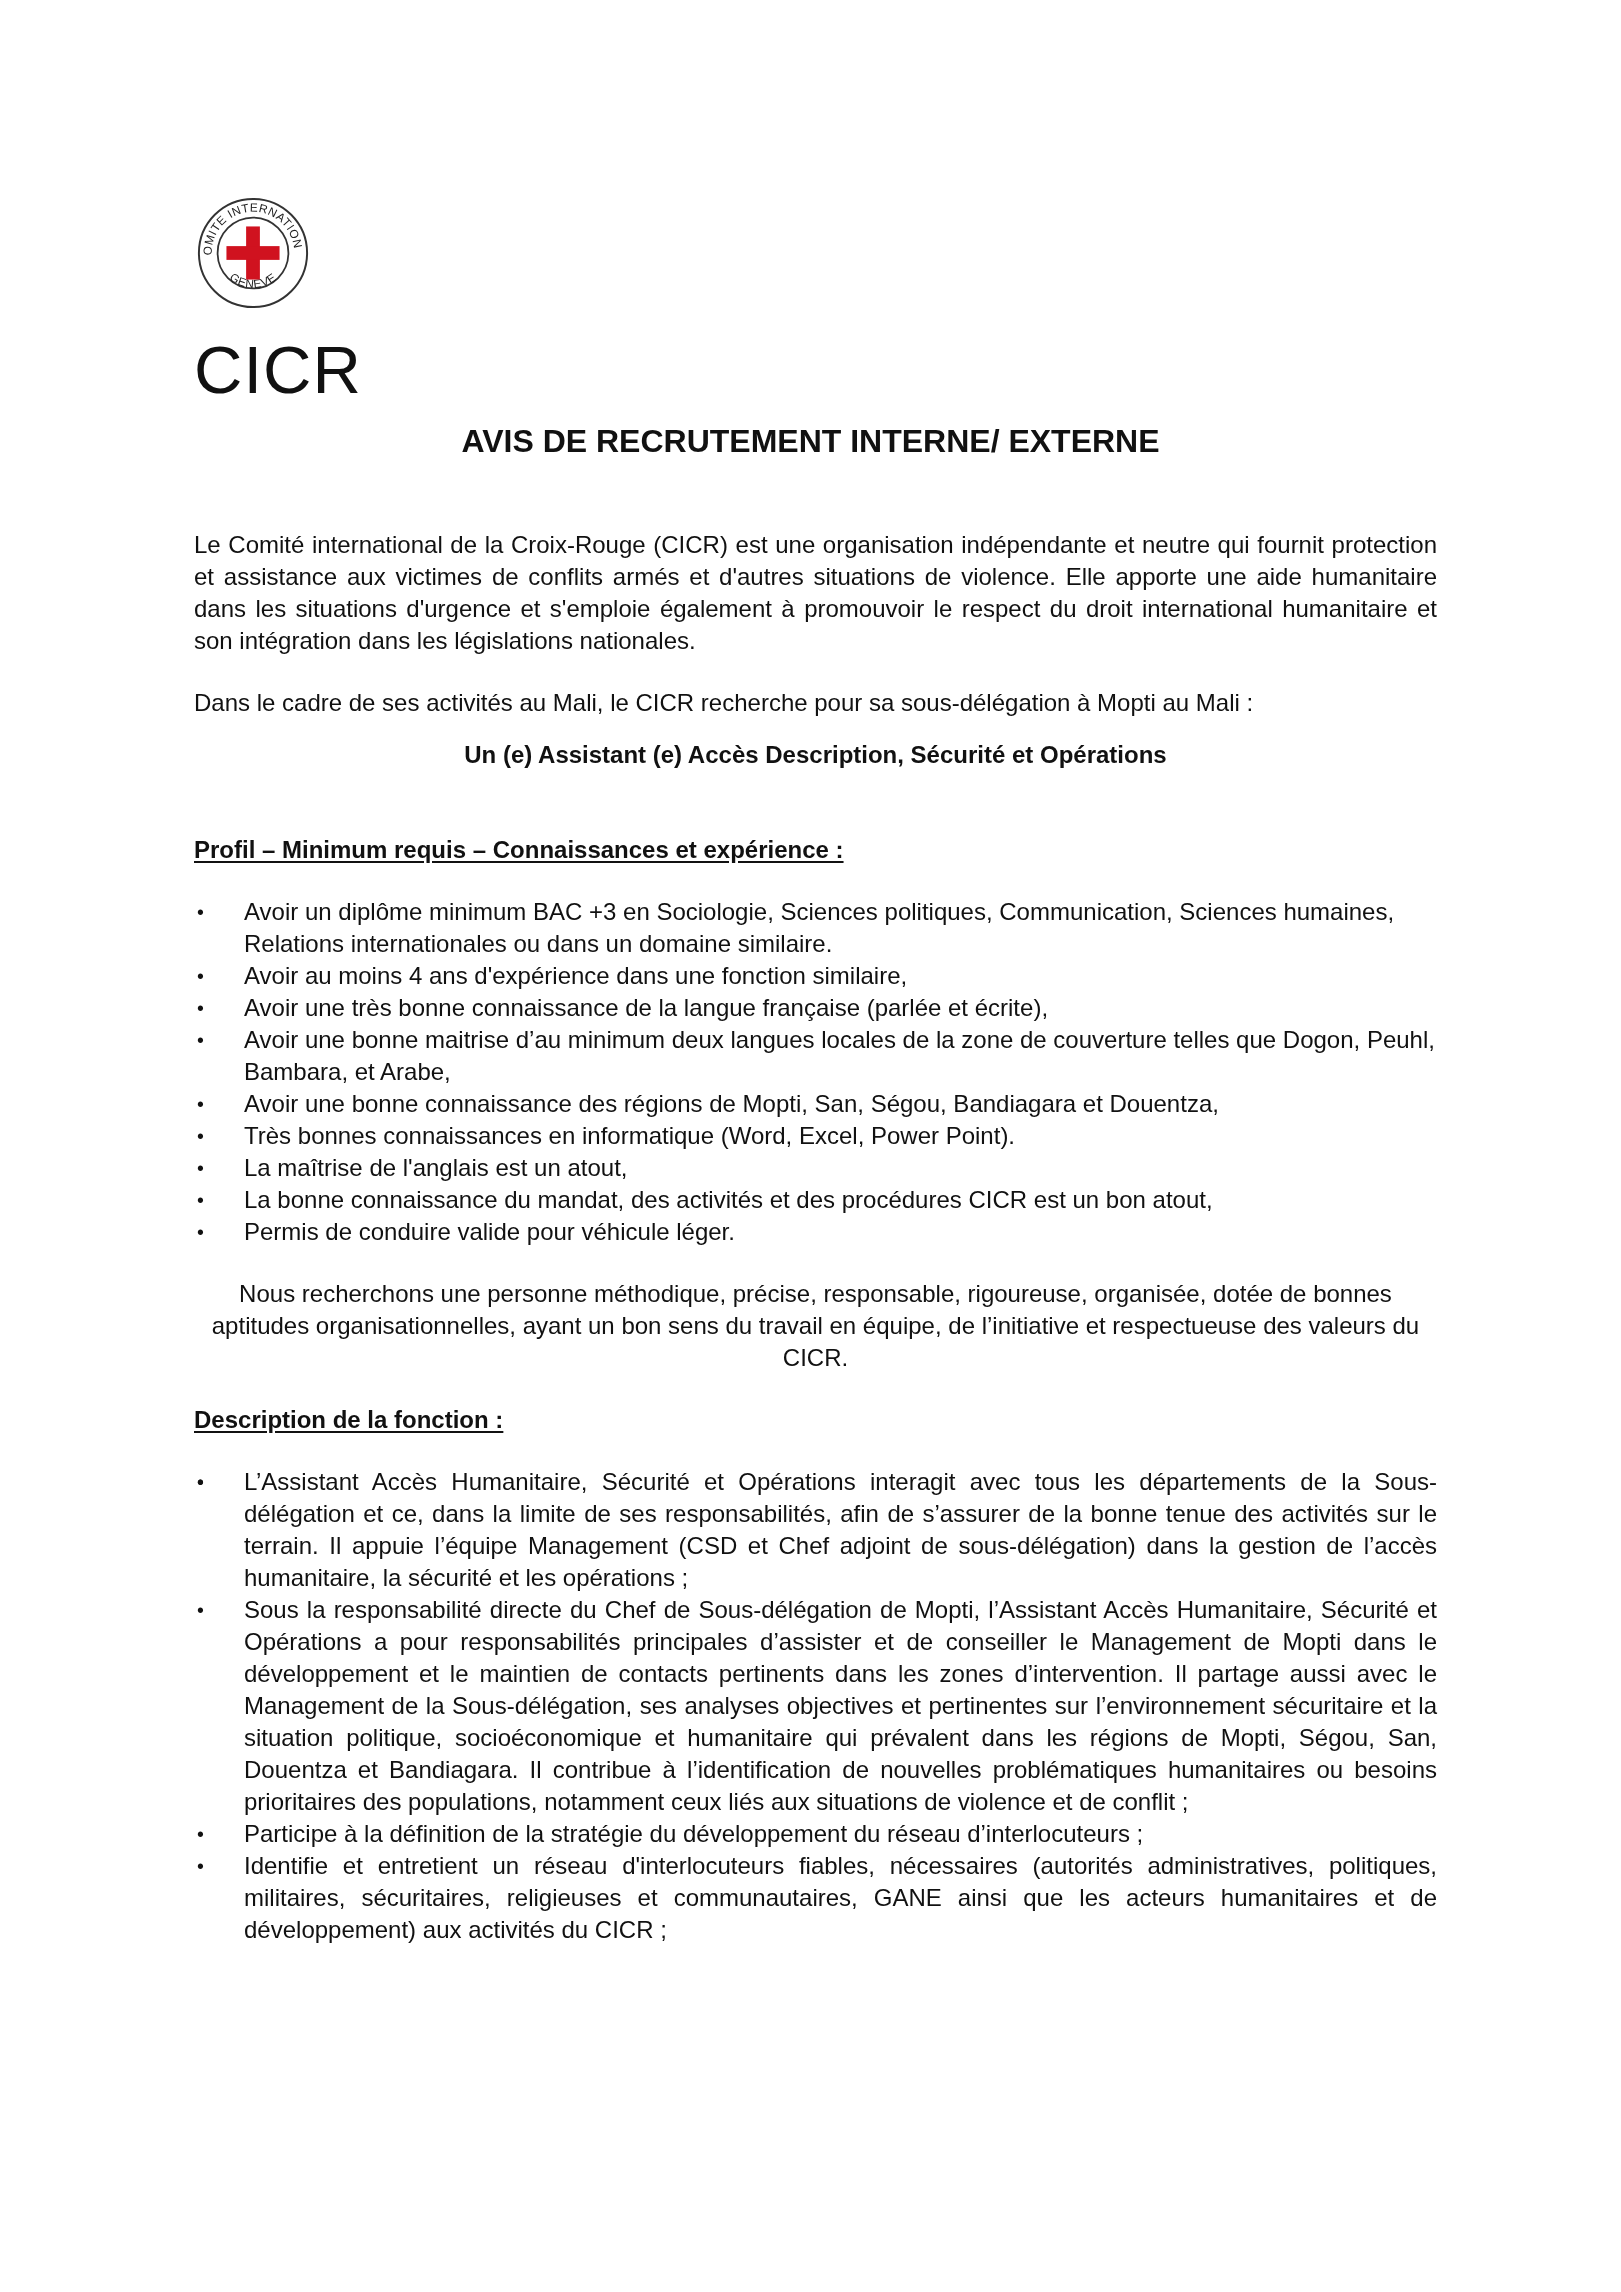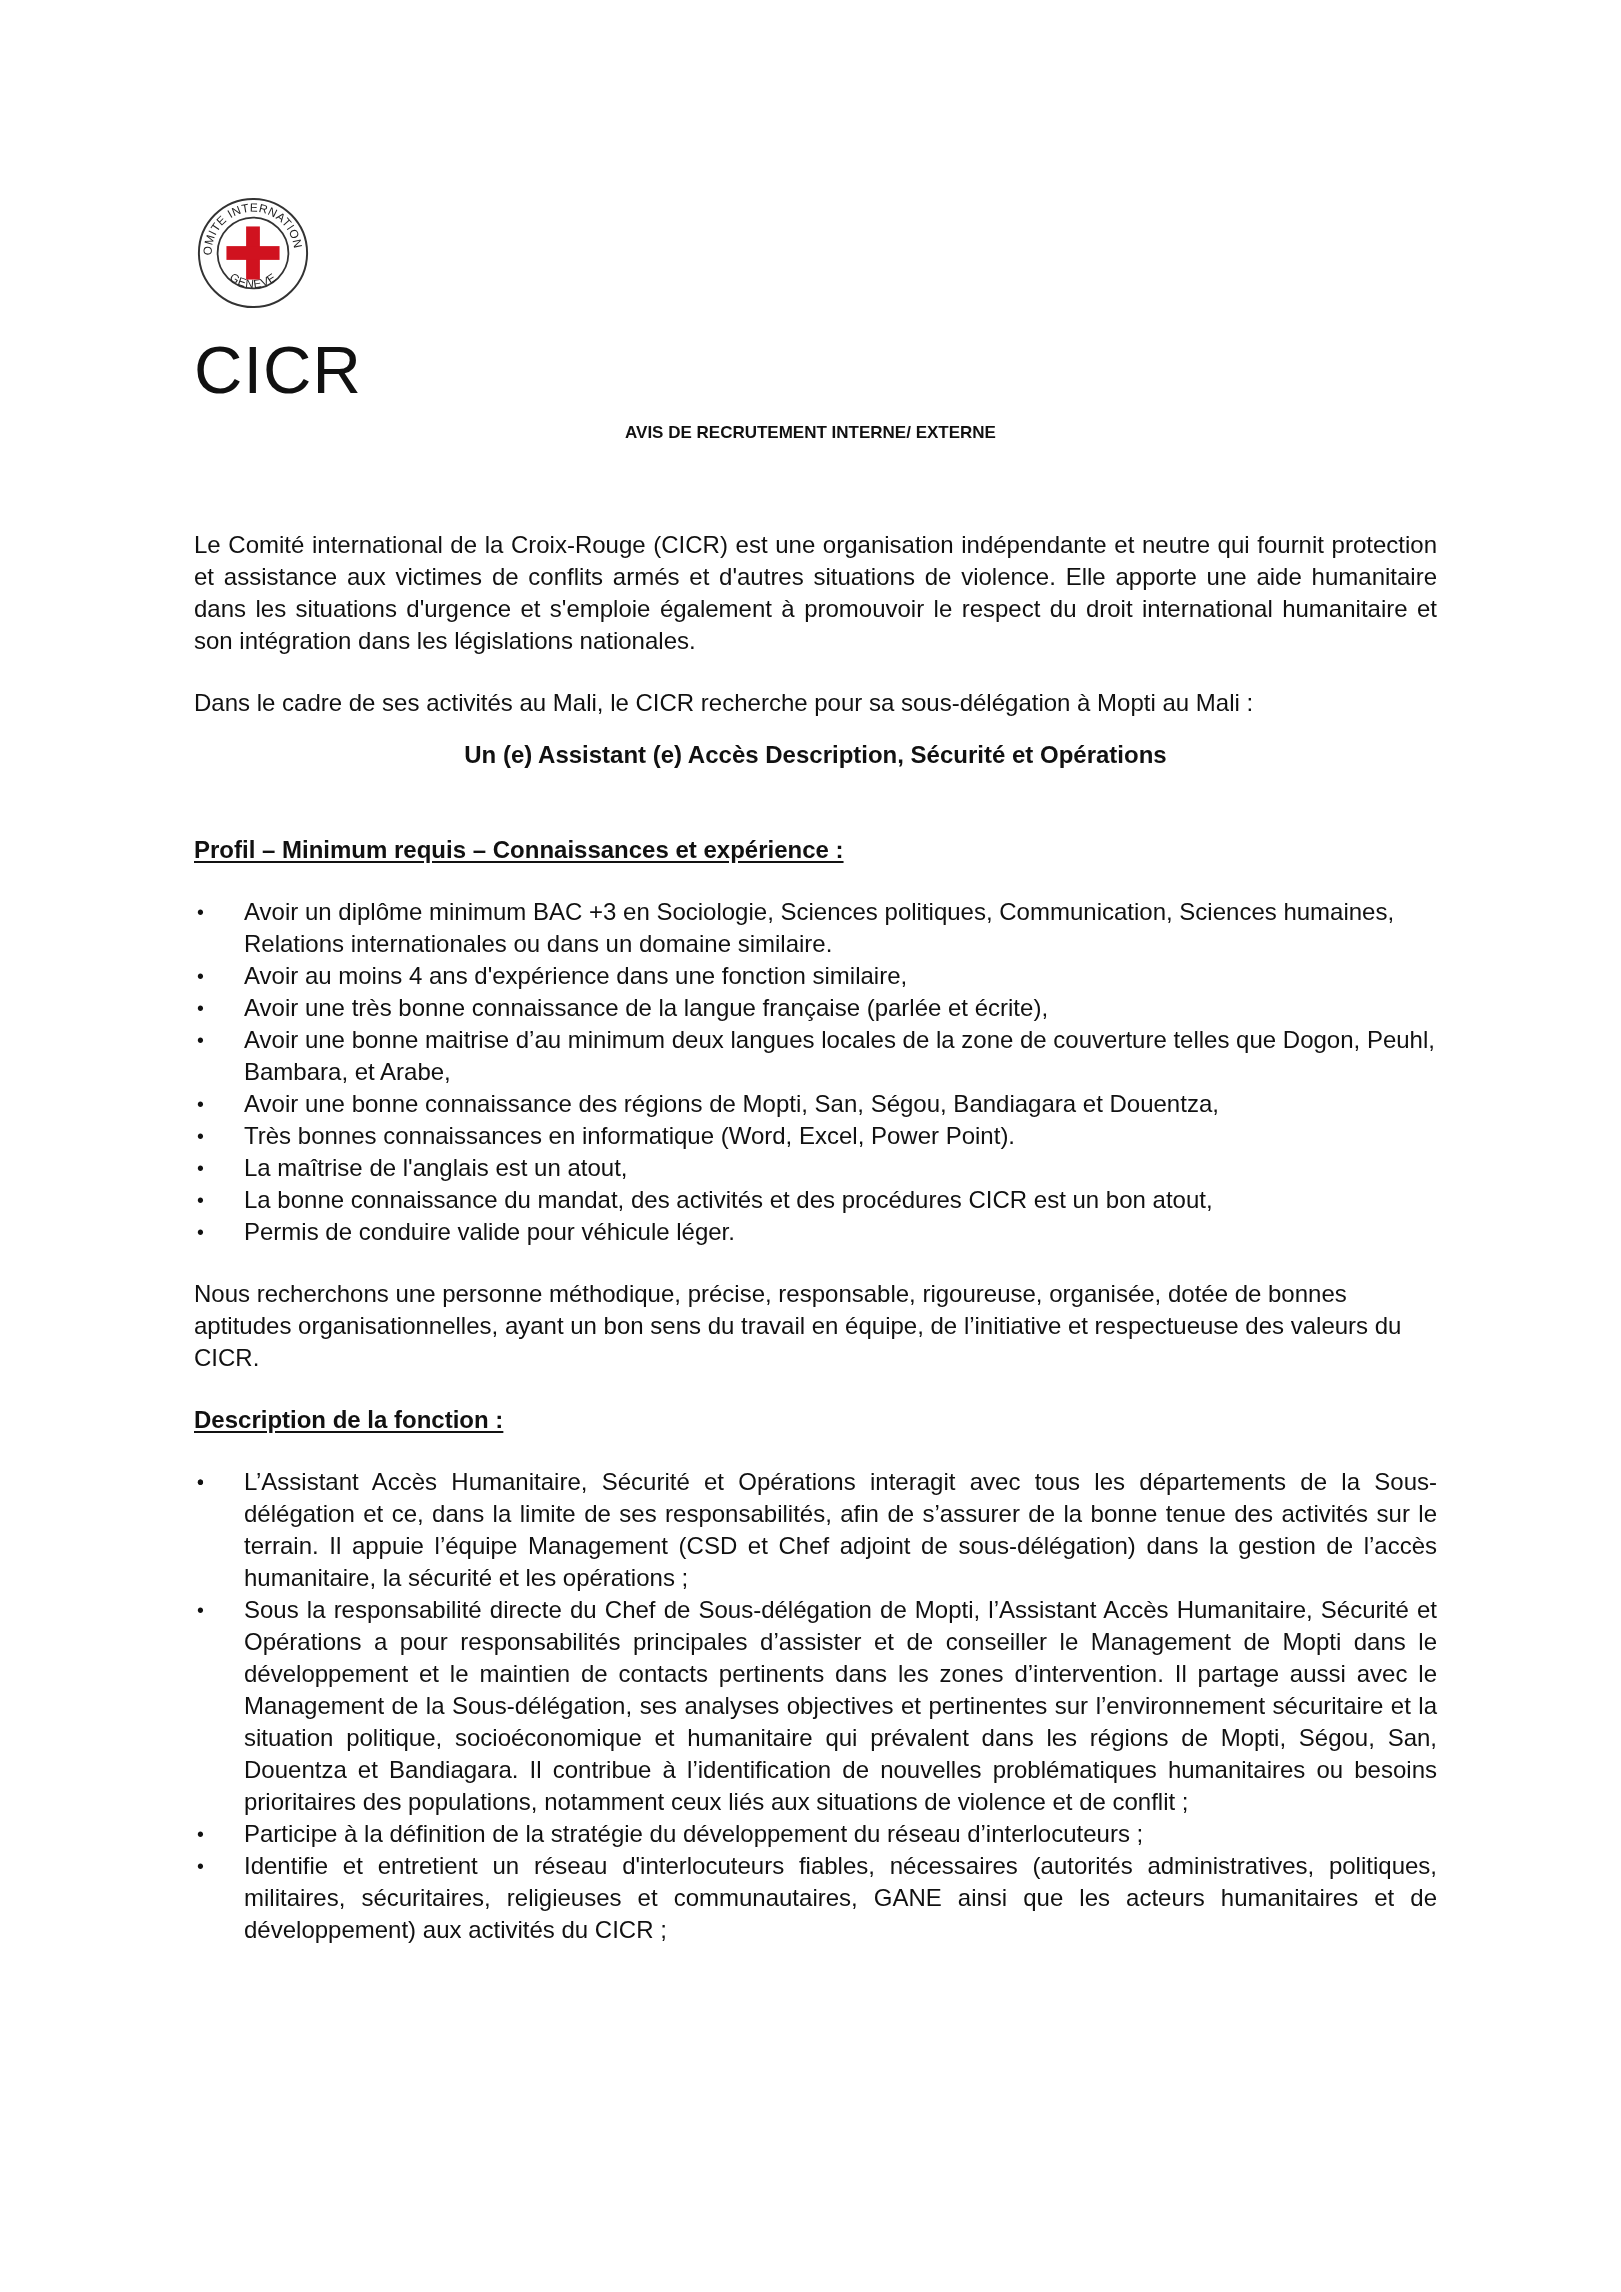--- a/index.html
+++ b/index.html
@@ -3,35 +3,35 @@
 <meta charset="utf-8">
 <style>
   html, body { margin: 0; padding: 0; background: #ffffff; }
   body { width: 1621px; height: 2293px; position: relative; overflow: hidden;
          font-family: "Liberation Sans", sans-serif; color: #111; }
   .logo { position: absolute; left: 194px; top: 194px; width: 167px; height: 196px; }
   .logo svg { display: block; }
   .logo-text { position: absolute; left: 0; top: 125px; font-size: 67px; letter-spacing: 1px;
                font-family: "Liberation Sans", sans-serif; color: #111; line-height: 1; margin-top: 17px; }
   .title { position: absolute; left: 0; width: 1621px; top: 423px; text-align: center;
-           font-weight: bold; font-size: 17px; }
+           font-weight: bold; font-size: 32px; }
   .content { position: absolute; left: 194px; width: 1243px; top: 529px;
              font-size: 24px; line-height: 32px; }
   p { margin: 0; text-align: justify; }
   .intro { margin-bottom: 30px; }
   .lead { text-align: left; margin-bottom: 20px; }
   .position { text-align: center; font-weight: bold; margin-bottom: 63px; }
   .section-h { font-weight: bold; text-decoration: underline; text-underline-offset: 2.9px;
                margin-bottom: 30px; }
   ul { list-style: none; margin: 0; padding: 0; }
   li { position: relative; padding-left: 50px; text-align: justify; }
   li .bullet { position: absolute; left: 2.9px; top: 0; font-size: 19.6px; }
   .list1 { margin-bottom: 30px; }
   .list1 li { text-align: left; }
-  .profile-para { text-align: left; margin-bottom: 30px; }
+  .profile-para { text-align: center; margin-bottom: 30px; }
 </style>
 </head>
 <body>
 
 <div class="logo">
   <svg width="118" height="118" viewBox="0 0 120 120">
     <defs>
       <path id="arcTop" d="M 18 60 A 42 42 0 0 1 102 60"></path>
       <path id="arcBot" d="M 28 78 A 38 38 0 0 0 92 78"></path>
     </defs>

